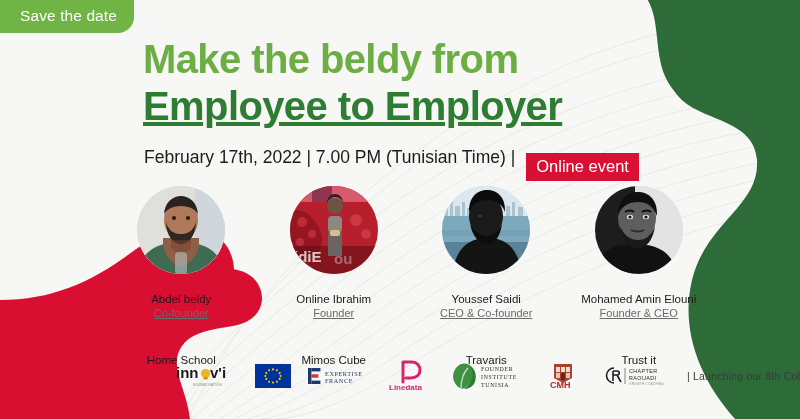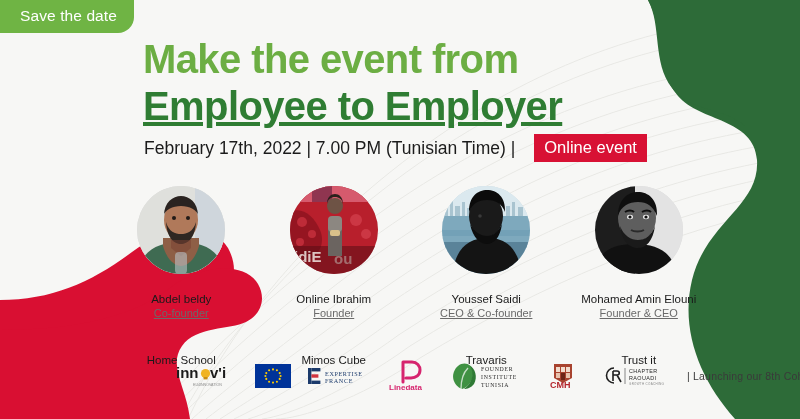--- a/index.html
+++ b/index.html
@@ -44,29 +44,29 @@
   .hl-2 {
     font-size:40px; font-weight:700; color:#2f7d33;
     line-height:1.08; letter-spacing:-.6px; white-space:nowrap;
     margin-top:4px;
     text-decoration:underline;
   }
 
   
   .date-row {
     position:absolute; left:144px; top:134px;
-    display:flex; align-items:center; gap:19px; z-index:5;
+    display:flex; align-items:center; gap:11px; z-index:5;
   }
   .date-text {
     font-size:17.5px; color:#1b1b1b; font-weight:400; white-space:nowrap;
   }
   .online-badge {
     background:#d81134; color:#ffffff;
     font-size:16.5px; padding:4px 10px 6px 10px;
-    white-space:nowrap; line-height:1.1;
+    white-space:nowrap; line-height:1.1;margin-top:19px;
   }
 
   
   .speakers {
     position:absolute; left:105px; top:186px; width:610px;
     display:flex; z-index:5;
   }
   .speaker { width:25%; display:flex; flex-direction:column; align-items:center; }
   .avatar {
     width:88px; height:88px; border-radius:50%;
@@ -123,21 +123,21 @@
     <path d="M800,0 L800,419 L735,419 C700,380 680,330 692,280 C706,222 760,206 757,160 C754,118 700,122 678,96 C654,68 664,28 648,0 Z" fill="#2d6b38"></path>
     <path d="M648,0 C662,26 652,62 672,88 C690,112 726,108 745,126 L800,126 L800,0 Z" fill="#2d6b38"></path>
 
     <path d="M0,300 L0,419 L150,419 C150,380 136,352 150,330 C166,304 200,312 218,300 C236,288 238,266 228,248 C212,222 164,228 132,252 C92,282 52,300 0,300 Z" fill="#d90f32"></path>
     <path d="M0,330 L0,419 L190,419 C186,386 168,366 182,346 C196,326 230,330 246,322 C262,314 266,298 258,284 C244,260 198,266 170,288 C134,316 78,330 0,330 Z" fill="#d90f32"></path>
   </svg>
 
   <div class="save-tag">Save the date</div>
 
   <div class="headline">
-    <div class="hl-1">Make the event from</div>
+    <div class="hl-1">Make the beldy from</div>
     <div class="hl-2">Employee to Employer</div>
   </div>
 
   <div class="date-row">
     <span class="date-text">February 17th, 2022 | 7.00 PM (Tunisian Time) |</span>
     <span class="online-badge">Online event</span>
   </div>
 
   <div class="speakers">
 

